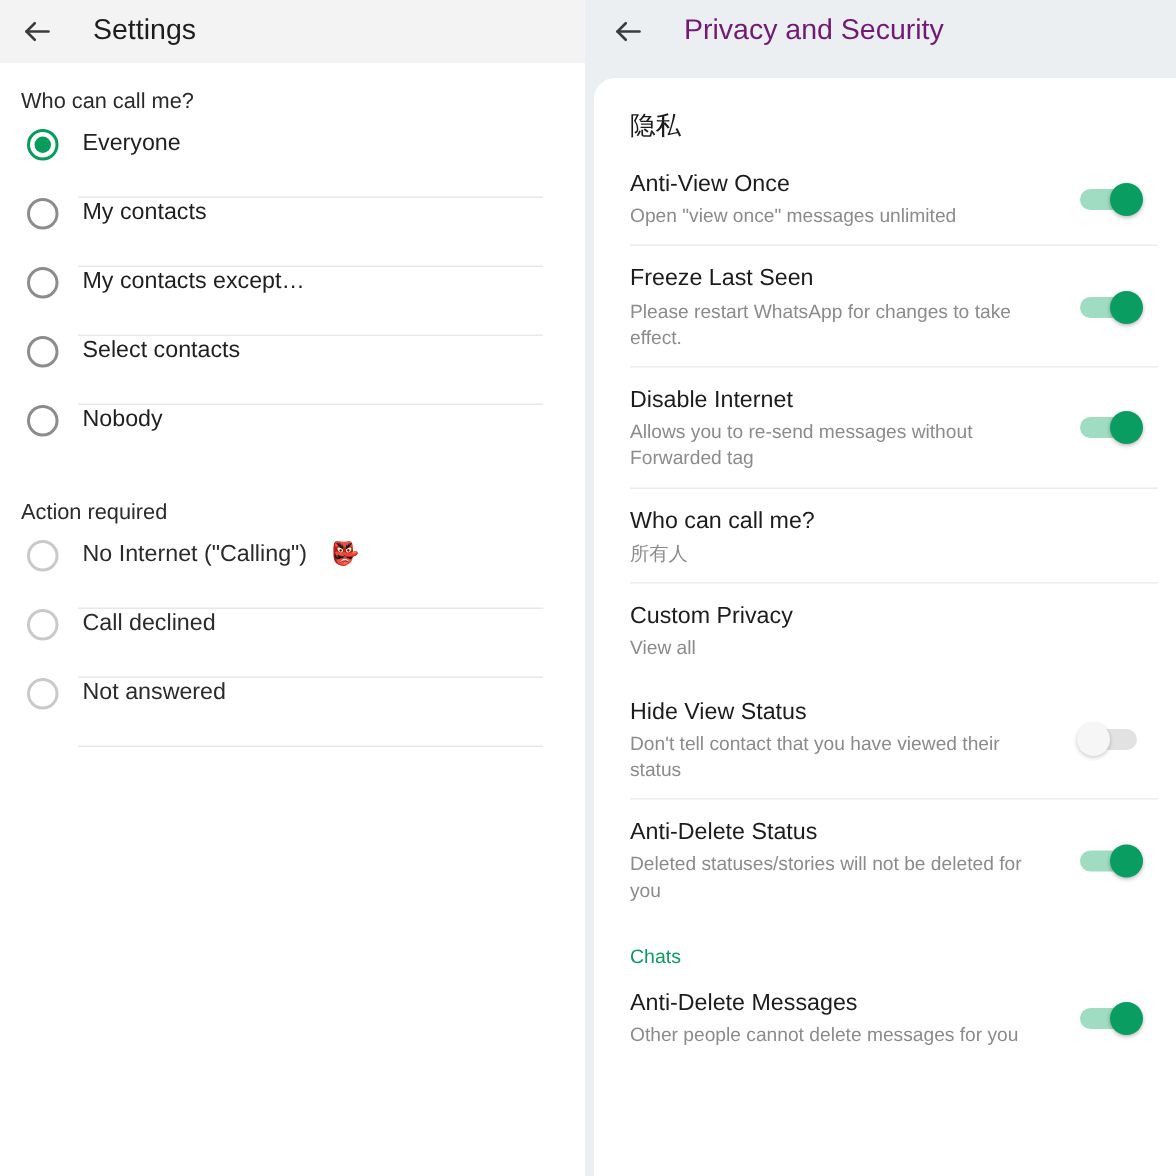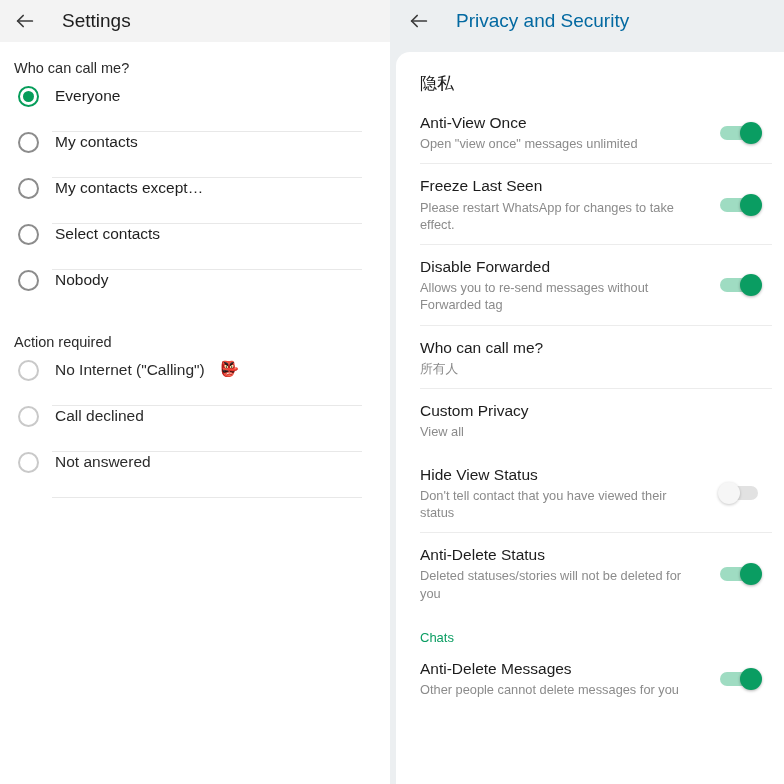--- a/index.html
+++ b/index.html
@@ -120,21 +120,21 @@
   .right-header {
     height: 42px;
     background: #eceff1;
     display: flex;
     align-items: center;
     padding-left: 18px;
     gap: 26px;
   }
   .right-title {
     font-size: 19px;
-    color: #0369a1;
+    color: #701a75;
   }
   .right-card {
     position: absolute;
     top: 52px; left: 6px; right: 0; bottom: 0;
     background: #ffffff;
     border-top-left-radius: 14px;
     overflow: hidden;
   }
   .card-heading {
     font-size: 17px;
@@ -296,21 +296,21 @@
         <div class="setting-title">Freeze Last Seen</div>
         <div class="setting-sub">Please restart WhatsApp for changes to take effect.</div>
         <span class="toggle">
           <span class="track"></span>
           <span class="knob"></span>
         </span>
         <span class="divider"></span>
       </div>
 
       <div class="setting-row">
-        <div class="setting-title">Disable Forwarded</div>
+        <div class="setting-title">Disable Internet</div>
         <div class="setting-sub">Allows you to re-send messages without Forwarded tag</div>
         <span class="toggle">
           <span class="track"></span>
           <span class="knob"></span>
         </span>
         <span class="divider"></span>
       </div>
 
       <div class="setting-row">
         <div class="setting-title">Who can call me?</div>

